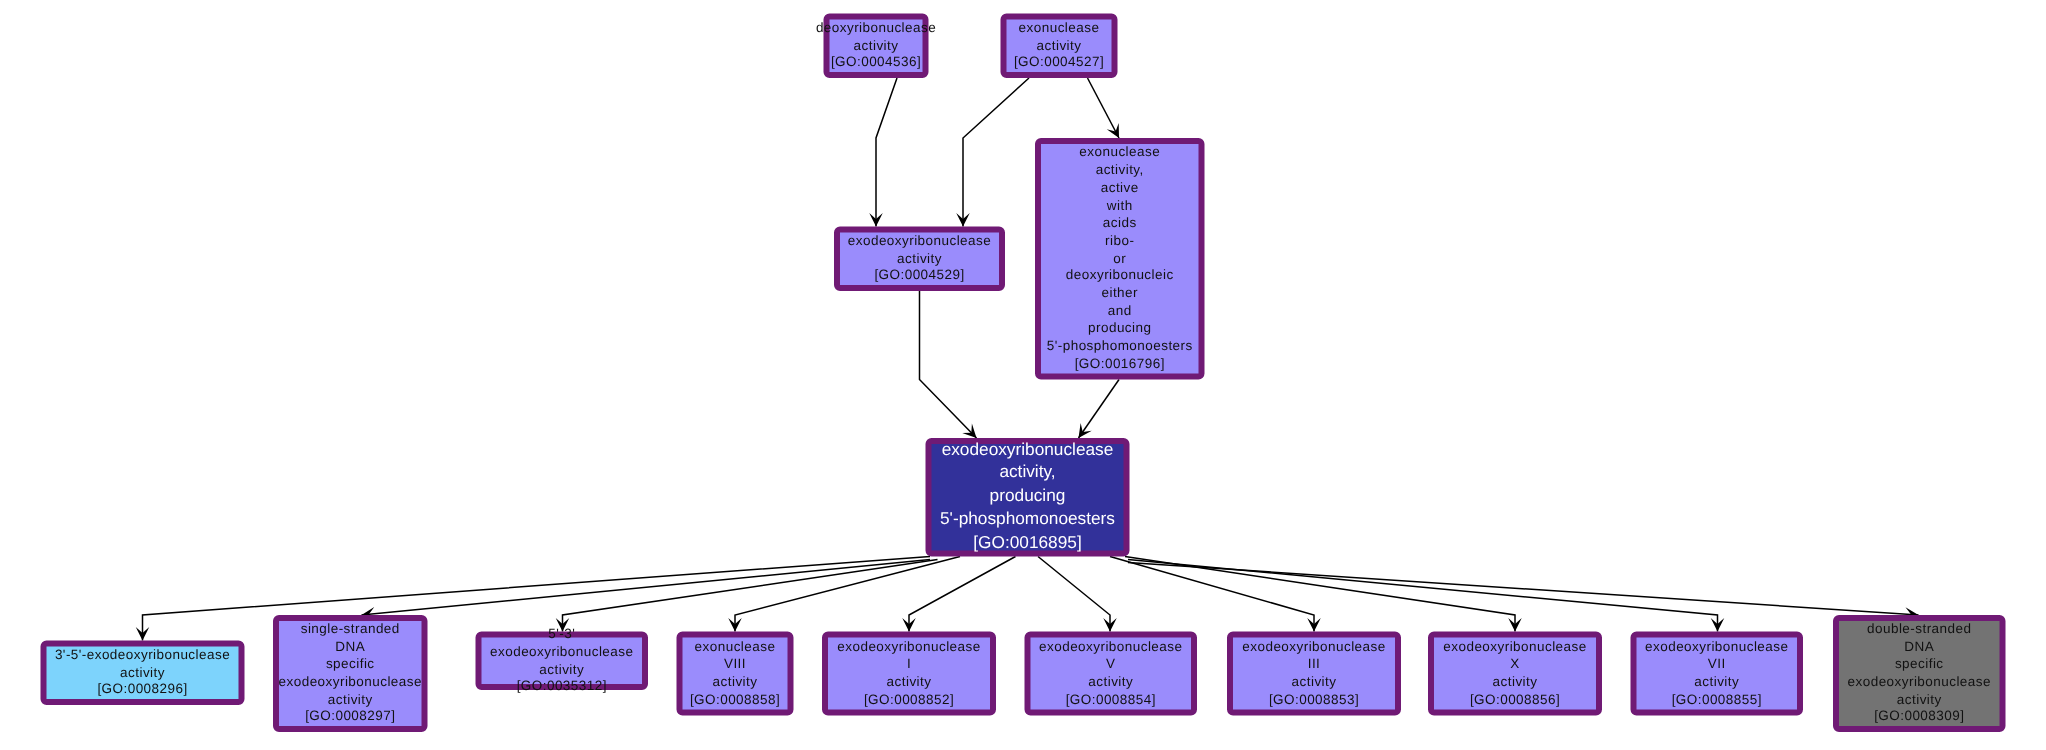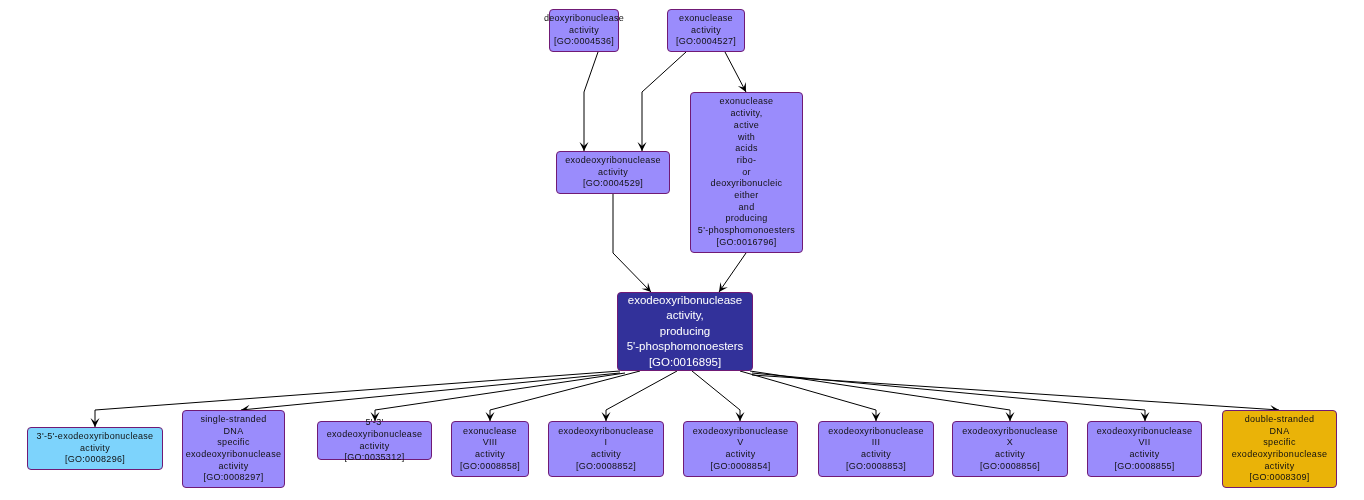--- a/index.html
+++ b/index.html
@@ -1,20 +1,20 @@
 <!DOCTYPE html>
 <html><head>
 <meta charset="utf-8">
 <style>
   html, body { margin: 0; padding: 0; background: #ffffff; }
   body { width: 1364px; height: 500px; position: relative; overflow: hidden;
          font-family: "Liberation Sans", "DejaVu Sans", sans-serif; }
   #edges { position: absolute; left: 0; top: 0; width: 1364px; height: 500px; }
   .node { position: absolute; box-sizing: border-box; background: #9a8cfc;
-          border: 1px solid #701a75; border-radius: 4px; color: #111;
+          border: 4px solid #701a75; border-radius: 4px; color: #111;
           font-size: 9px; line-height: 11.7px; text-align: center;
           display: flex; flex-direction: column; justify-content: center;
           align-items: center; letter-spacing: 0.3px; cursor: pointer; }
   .node.focus { background: #32319a; color: #ffffff; font-size: 11.5px;
                 line-height: 15.5px; letter-spacing: 0; }
   .node span { display: block; white-space: nowrap; }
 </style>
 </head>
 <body>
 
@@ -167,21 +167,21 @@
       <span>X</span>
       <span>activity</span>
       <span>[GO:0008856]</span>
     </div>
     <div class="node" style="left: 1087px; top: 421px; width: 115px; height: 56px; background: rgb(154, 140, 252);">
       <span>exodeoxyribonuclease</span>
       <span>VII</span>
       <span>activity</span>
       <span>[GO:0008855]</span>
     </div>
-    <div class="node" style="left: 1222px; top: 410px; width: 115px; height: 78px; background: #eab308;">
+    <div class="node" style="left: 1222px; top: 410px; width: 115px; height: 78px; background: #737373;">
       <span>double-stranded</span>
       <span>DNA</span>
       <span>specific</span>
       <span>exodeoxyribonuclease</span>
       <span>activity</span>
       <span>[GO:0008309]</span>
     </div>
   </div>
 
 </body></html>

